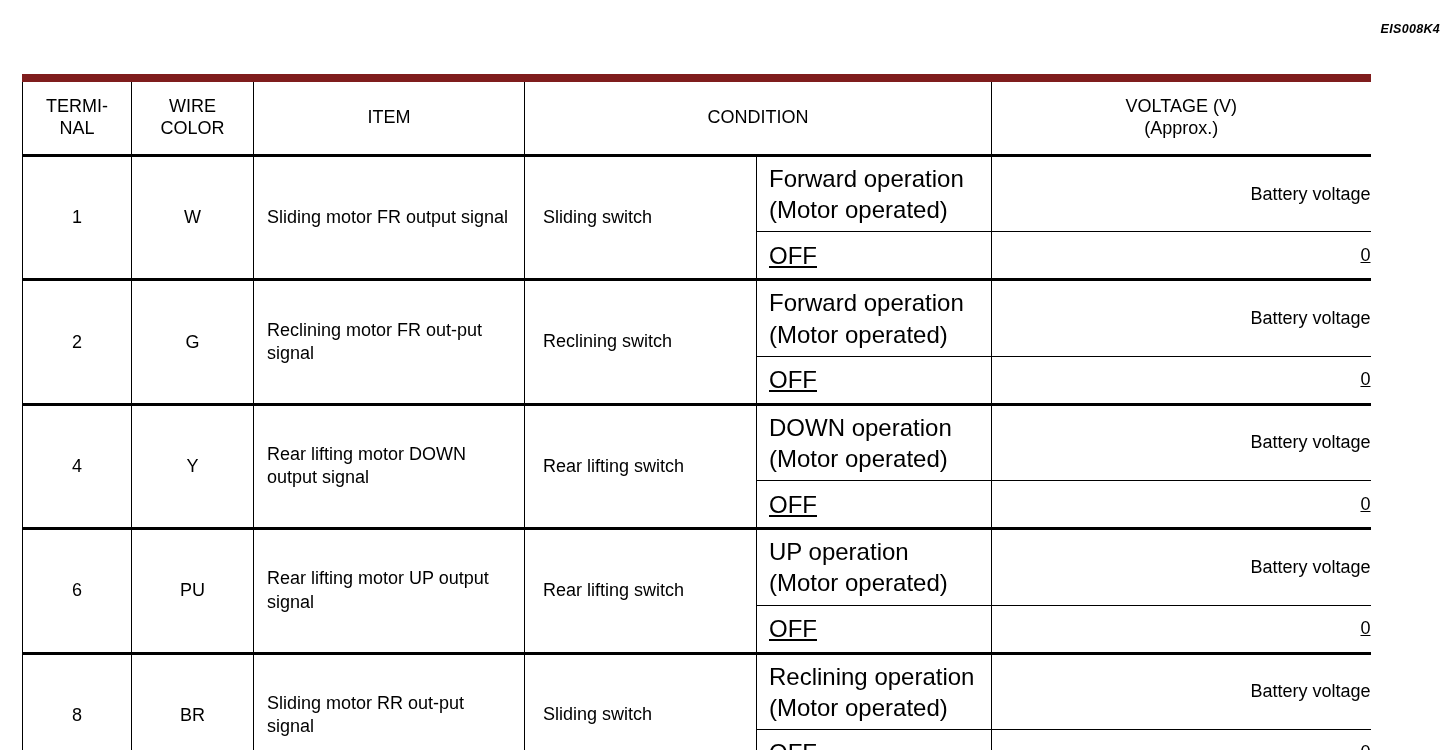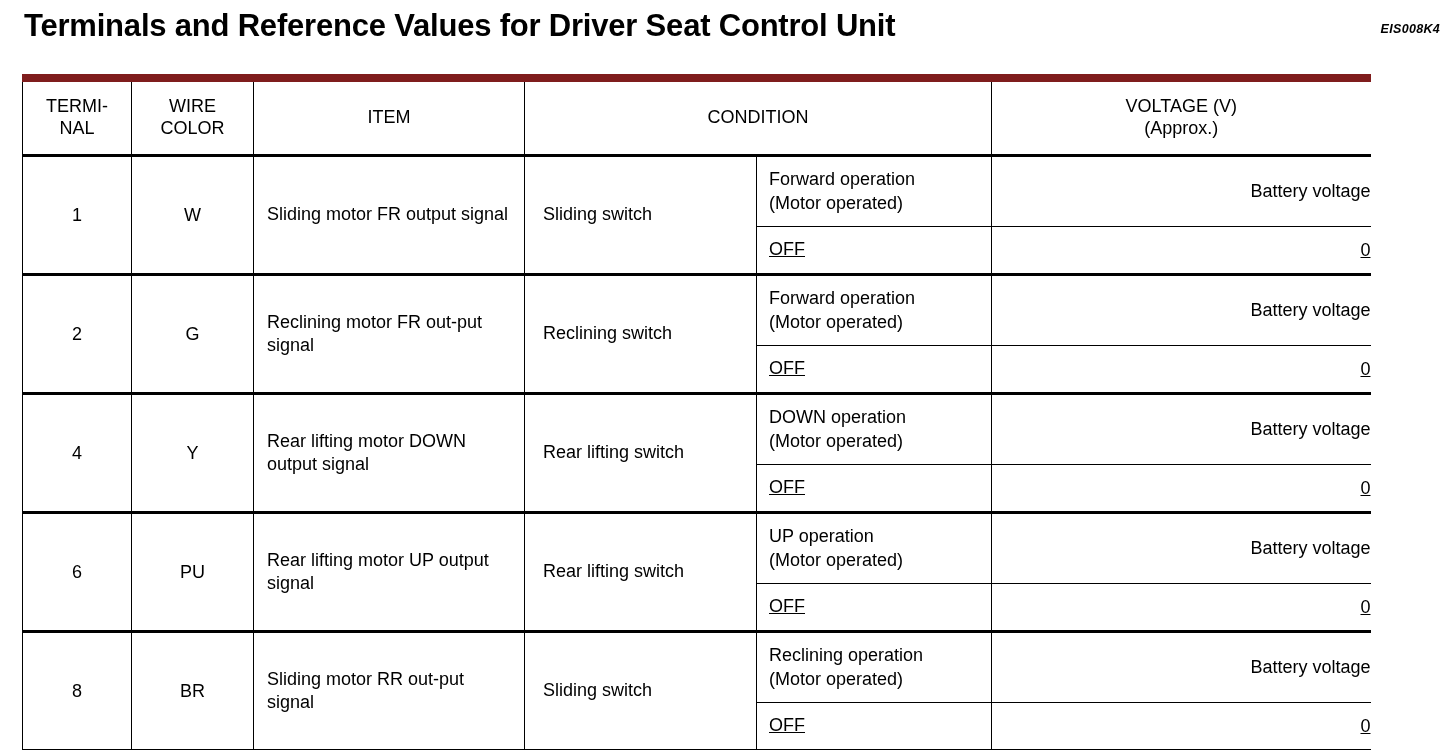--- a/index.html
+++ b/index.html
@@ -92,21 +92,21 @@
     font-size: 18px;
   }
   td.c-switch {
     padding: 4px 12px 4px 18px;
     line-height: 1.3;
     font-size: 18px;
   }
   td.c-cond {
     padding: 6px 8px 6px 12px;
     line-height: 1.3;
-    font-size: 18px;
+    font-size: 24px;
     height: 57px;
   }
   td.c-cond.off-cond {
     height: 42px;
     padding-top: 2px;
     padding-bottom: 2px;
   }
   td.c-volt {
     text-align: right;
     font-size: 18px;
@@ -119,21 +119,20 @@
   .cond-l2 { display: block; }
 
   
   tr.op-row > td { height: 57px; }
   tr.off-row > td { height: 42px; text-decoration: underline; }
 </style>
 </head>
 <body>
 
 <div class="page-head">
-  <div class="page-title">Terminals and Reference Values for Driver Seat Control Unit</div>
   <div class="doc-code">EIS008K4</div>
 </div>
 
 <table class="ref-table">
   <colgroup>
     <col style="width:109px">
     <col style="width:122px">
     <col style="width:271px">
     <col style="width:232px">
     <col style="width:235px">

